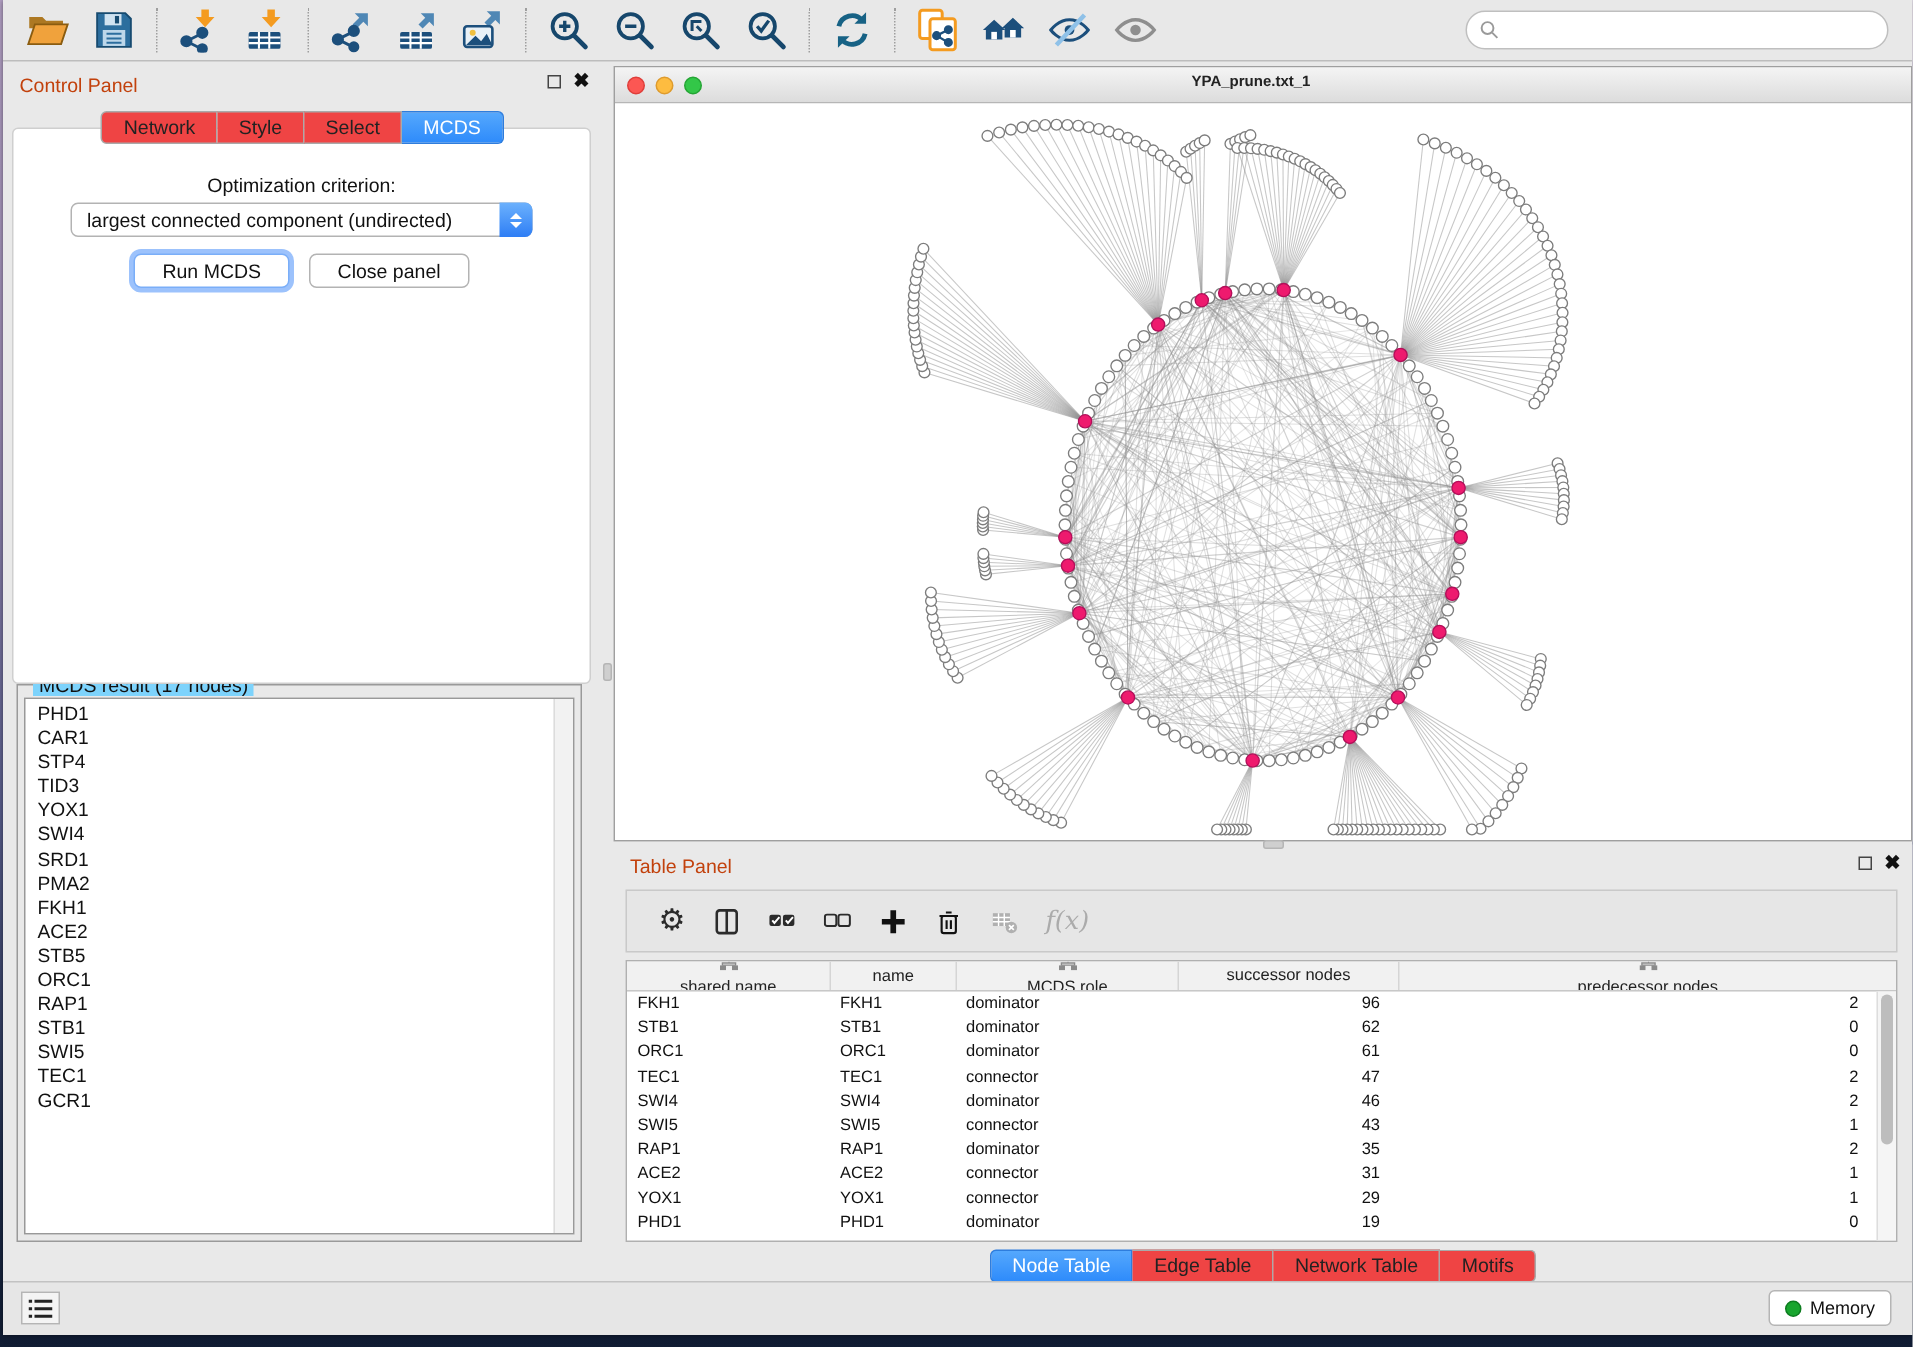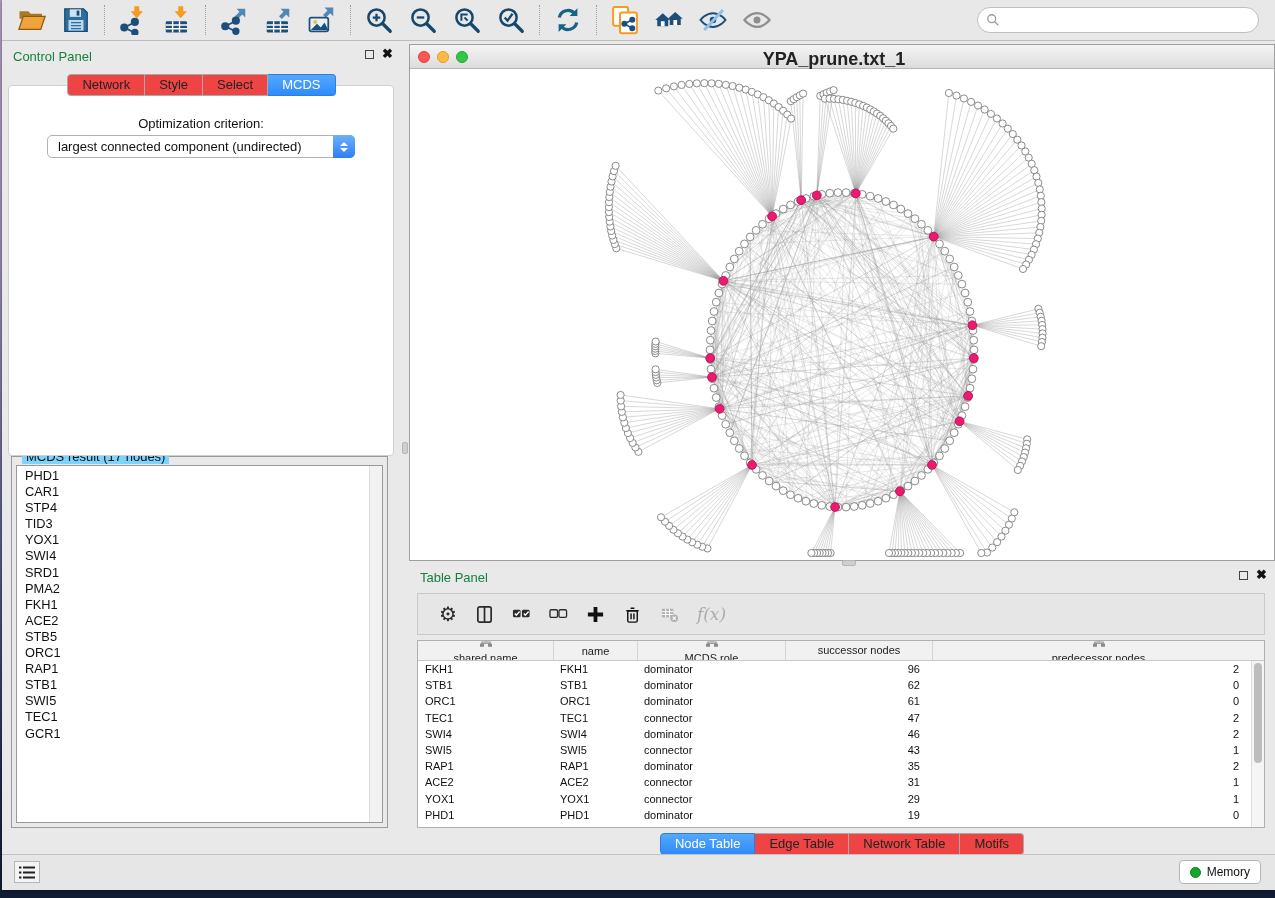--- a/index.html
+++ b/index.html
@@ -13,21 +13,21 @@
   .toolbar { position:absolute; left:0; right:0; top:0; height:41px; background:#e8e8e8; border-bottom:1px solid #bdbdbd; display:flex; align-items:center; padding-left:8px; }
   .tbi { width:30px; height:30px; margin:0 7px; display:inline-block; }
   .tbi svg { width:100%; height:100%; }
   .tb-sep { width:1px; height:30px; margin:0 6px; border-left:1px dotted #9e9e9e; }
   .searchbox { position:absolute; right:16px; top:7px; width:282px; height:26px; border:1px solid #bfbfbf; border-radius:13px; background:#fff; display:flex; align-items:center; padding-left:8px; }
   .searchbox svg { width:14px; height:14px; }
   .searchbox input { border:none; outline:none; flex:1; height:20px; font-size:12px; background:transparent; padding-left:5px; }
 
   
   .dock { position:absolute; left:0; top:42px; width:399px; bottom:36px; background:#e9e9e9; }
-  .panel-title { position:absolute; left:11px; top:7px; font-size:13px; color:#15803d; }
+  .panel-title { position:absolute; left:11px; top:7px; font-size:13px; color:#c2410c; }
   .win-btns { position:absolute; right:8px; top:7px; display:flex; align-items:center; gap:8px; }
   .minsq { width:9px; height:9px; border:1.4px solid #444; display:inline-block; }
   .closex { font-size:13px; font-weight:bold; color:#111; line-height:10px; }
 
   .cp-tabs { position:absolute; left:0; right:0; top:32px; display:flex; justify-content:center; z-index:3; }
   .tabseg { height:22px; line-height:20px; font-size:13px; color:#222; background:#ef4444; border:1px solid #a9a9a9; border-left:none; padding:0 14px; cursor:default; }
   .tabseg:first-child { border-left:1px solid #a9a9a9; border-radius:4px 0 0 4px; }
   .tabseg:last-child { border-radius:0 4px 4px 0; }
   .tabseg.active { background:linear-gradient(#55a8fd,#2e8bfb); color:#fff; border-color:#2e7ddd; }
 
@@ -53,21 +53,21 @@
   .vgrip { position:absolute; left:1px; top:400px; width:6px; height:12px; background:#cfcfcf; border:1px solid #b5b5b5; border-radius:2px; }
 
   
   .netframe { position:absolute; left:407px; right:0; top:44px; height:517px; border:1px solid #9f9f9f; background:#fff; }
   .nettitle { position:absolute; left:0; right:0; top:0; height:24px; background:linear-gradient(#f4f4f4,#dcdcdc); border-bottom:1px solid #b6b6b6; }
   .lights { position:absolute; left:8px; top:6px; display:flex; gap:7px; }
   .light { width:12px; height:12px; border-radius:50%; }
   .light.red { background:#fc5753; border:1px solid #df3e3a; }
   .light.yellow { background:#fdbc40; border:1px solid #de9b2d; }
   .light.green { background:#33c748; border:1px solid #24a534; }
-  .nettitle .t { position:absolute; left:0; right:16px; top:4px; text-align:center; font-size:18px; font-weight:bold; color:#222; }
+  .nettitle .t { position:absolute; left:0; right:16px; top:4px; text-align:center; font-size:10px; font-weight:bold; color:#222; }
   .netcanvas { position:absolute; left:0; right:0; top:24px; bottom:0; background:#fff; }
   .netcanvas svg { width:100%; height:100%; display:block; }
 
   
   .tablepanel { position:absolute; left:407px; right:0; top:563px; bottom:36px; background:#e9e9e9; }
   .hgrip { position:absolute; left:50%; top:-3px; width:14px; height:6px; background:#cfcfcf; border:1px solid #b5b5b5; border-radius:2px; }
   .tp-toolbar { position:absolute; left:8px; right:10px; top:30px; height:42px; background:#e6e6e6; border:1px solid #c9c9c9; display:flex; align-items:center; padding-left:12px; }
   .tpi { margin:0 9px; display:inline-flex; align-items:center; }
   .tpi svg { width:19px; height:19px; }
   .gear-txt { font-size:20px; color:#2b2b2b; line-height:20px; }
@@ -226,20 +226,24 @@
       <span class="tabseg active">MCDS</span>
     </div>
     <div class="cp-box">
       <div class="opt-label">Optimization criterion:</div>
       <div class="crit-select">
         <span class="val">largest connected component (undirected)</span>
         <span class="stepper">
             <i class="up"></i>
             <i class="dn"></i>
           </span>
+      </div>
+      <div class="cp-buttons">
+        <button class="btn focused">Run MCDS</button>
+        <button class="btn">Close panel</button>
       </div>
     </div>
     <div class="fieldset">
       <span class="legend" style="position:absolute;top:-8px;left:10px;background:#7dd3fc;padding:0 4px;font-size:13px;color:#111;">MCDS result (17 nodes)</span>
       <div class="mcds-list">
         <div class="mcds-items">
             <div class="mcds-item">PHD1</div>
             <div class="mcds-item">CAR1</div>
             <div class="mcds-item">STP4</div>
             <div class="mcds-item">TID3</div>

